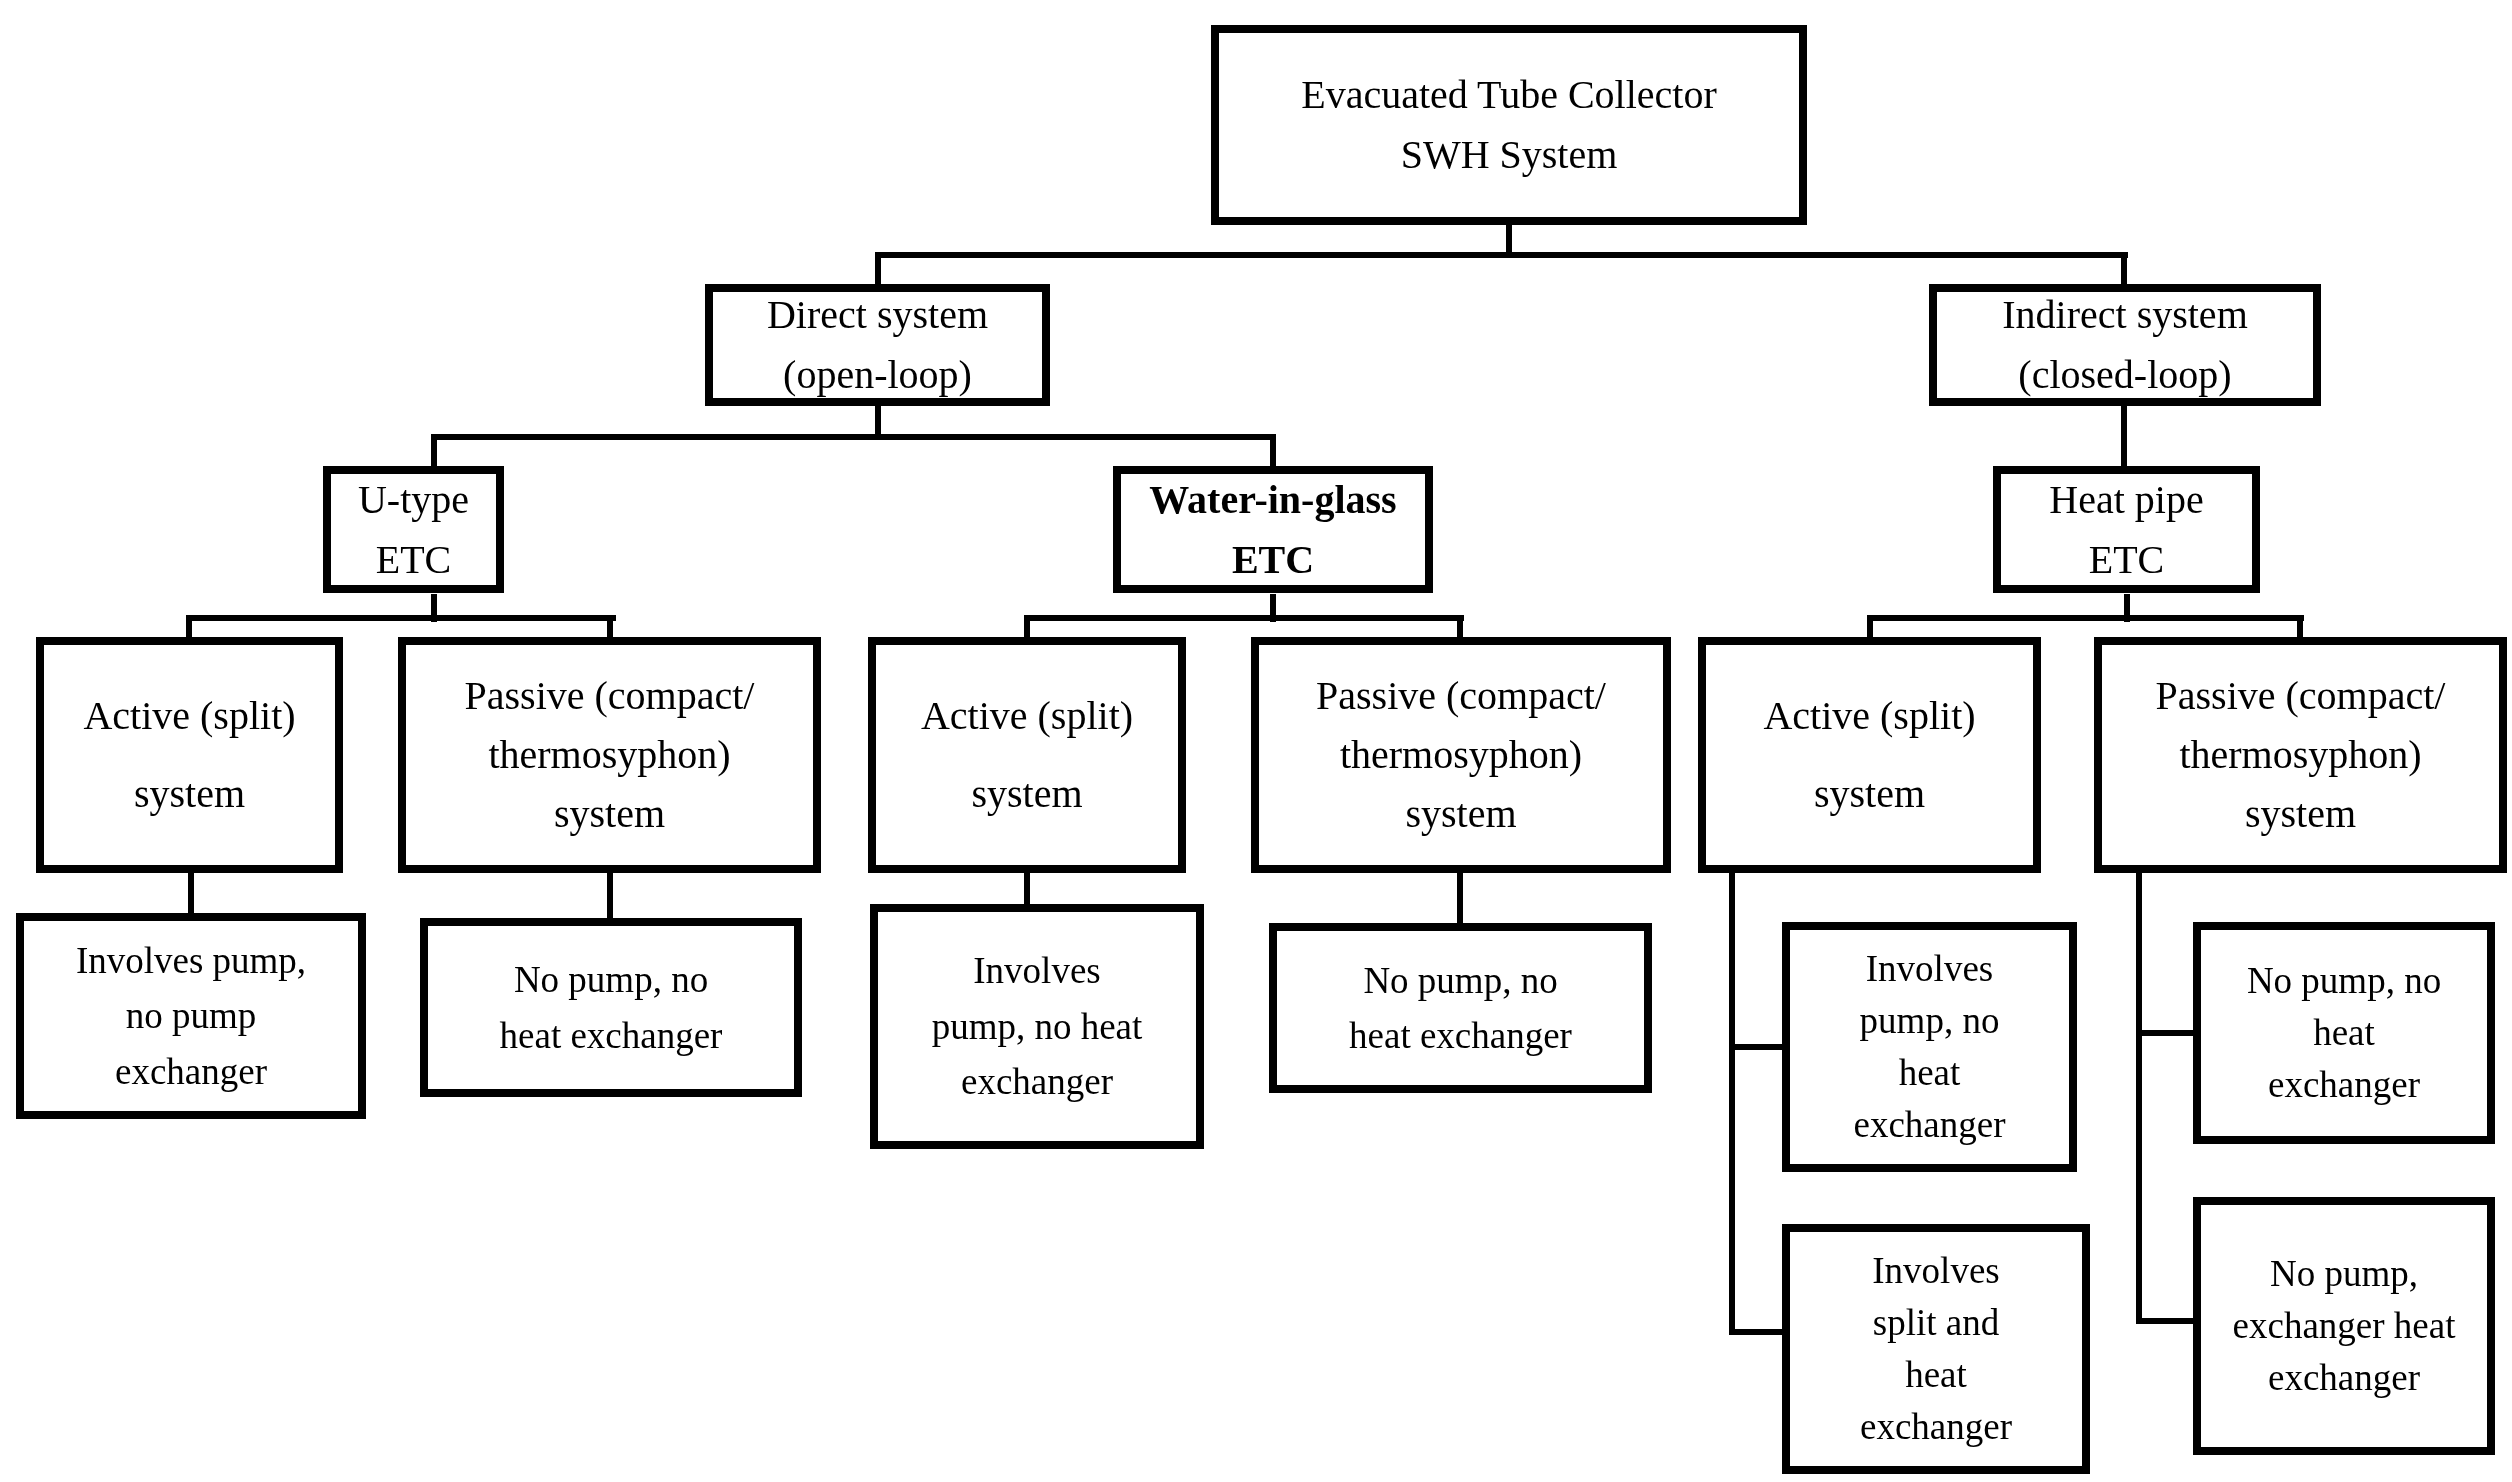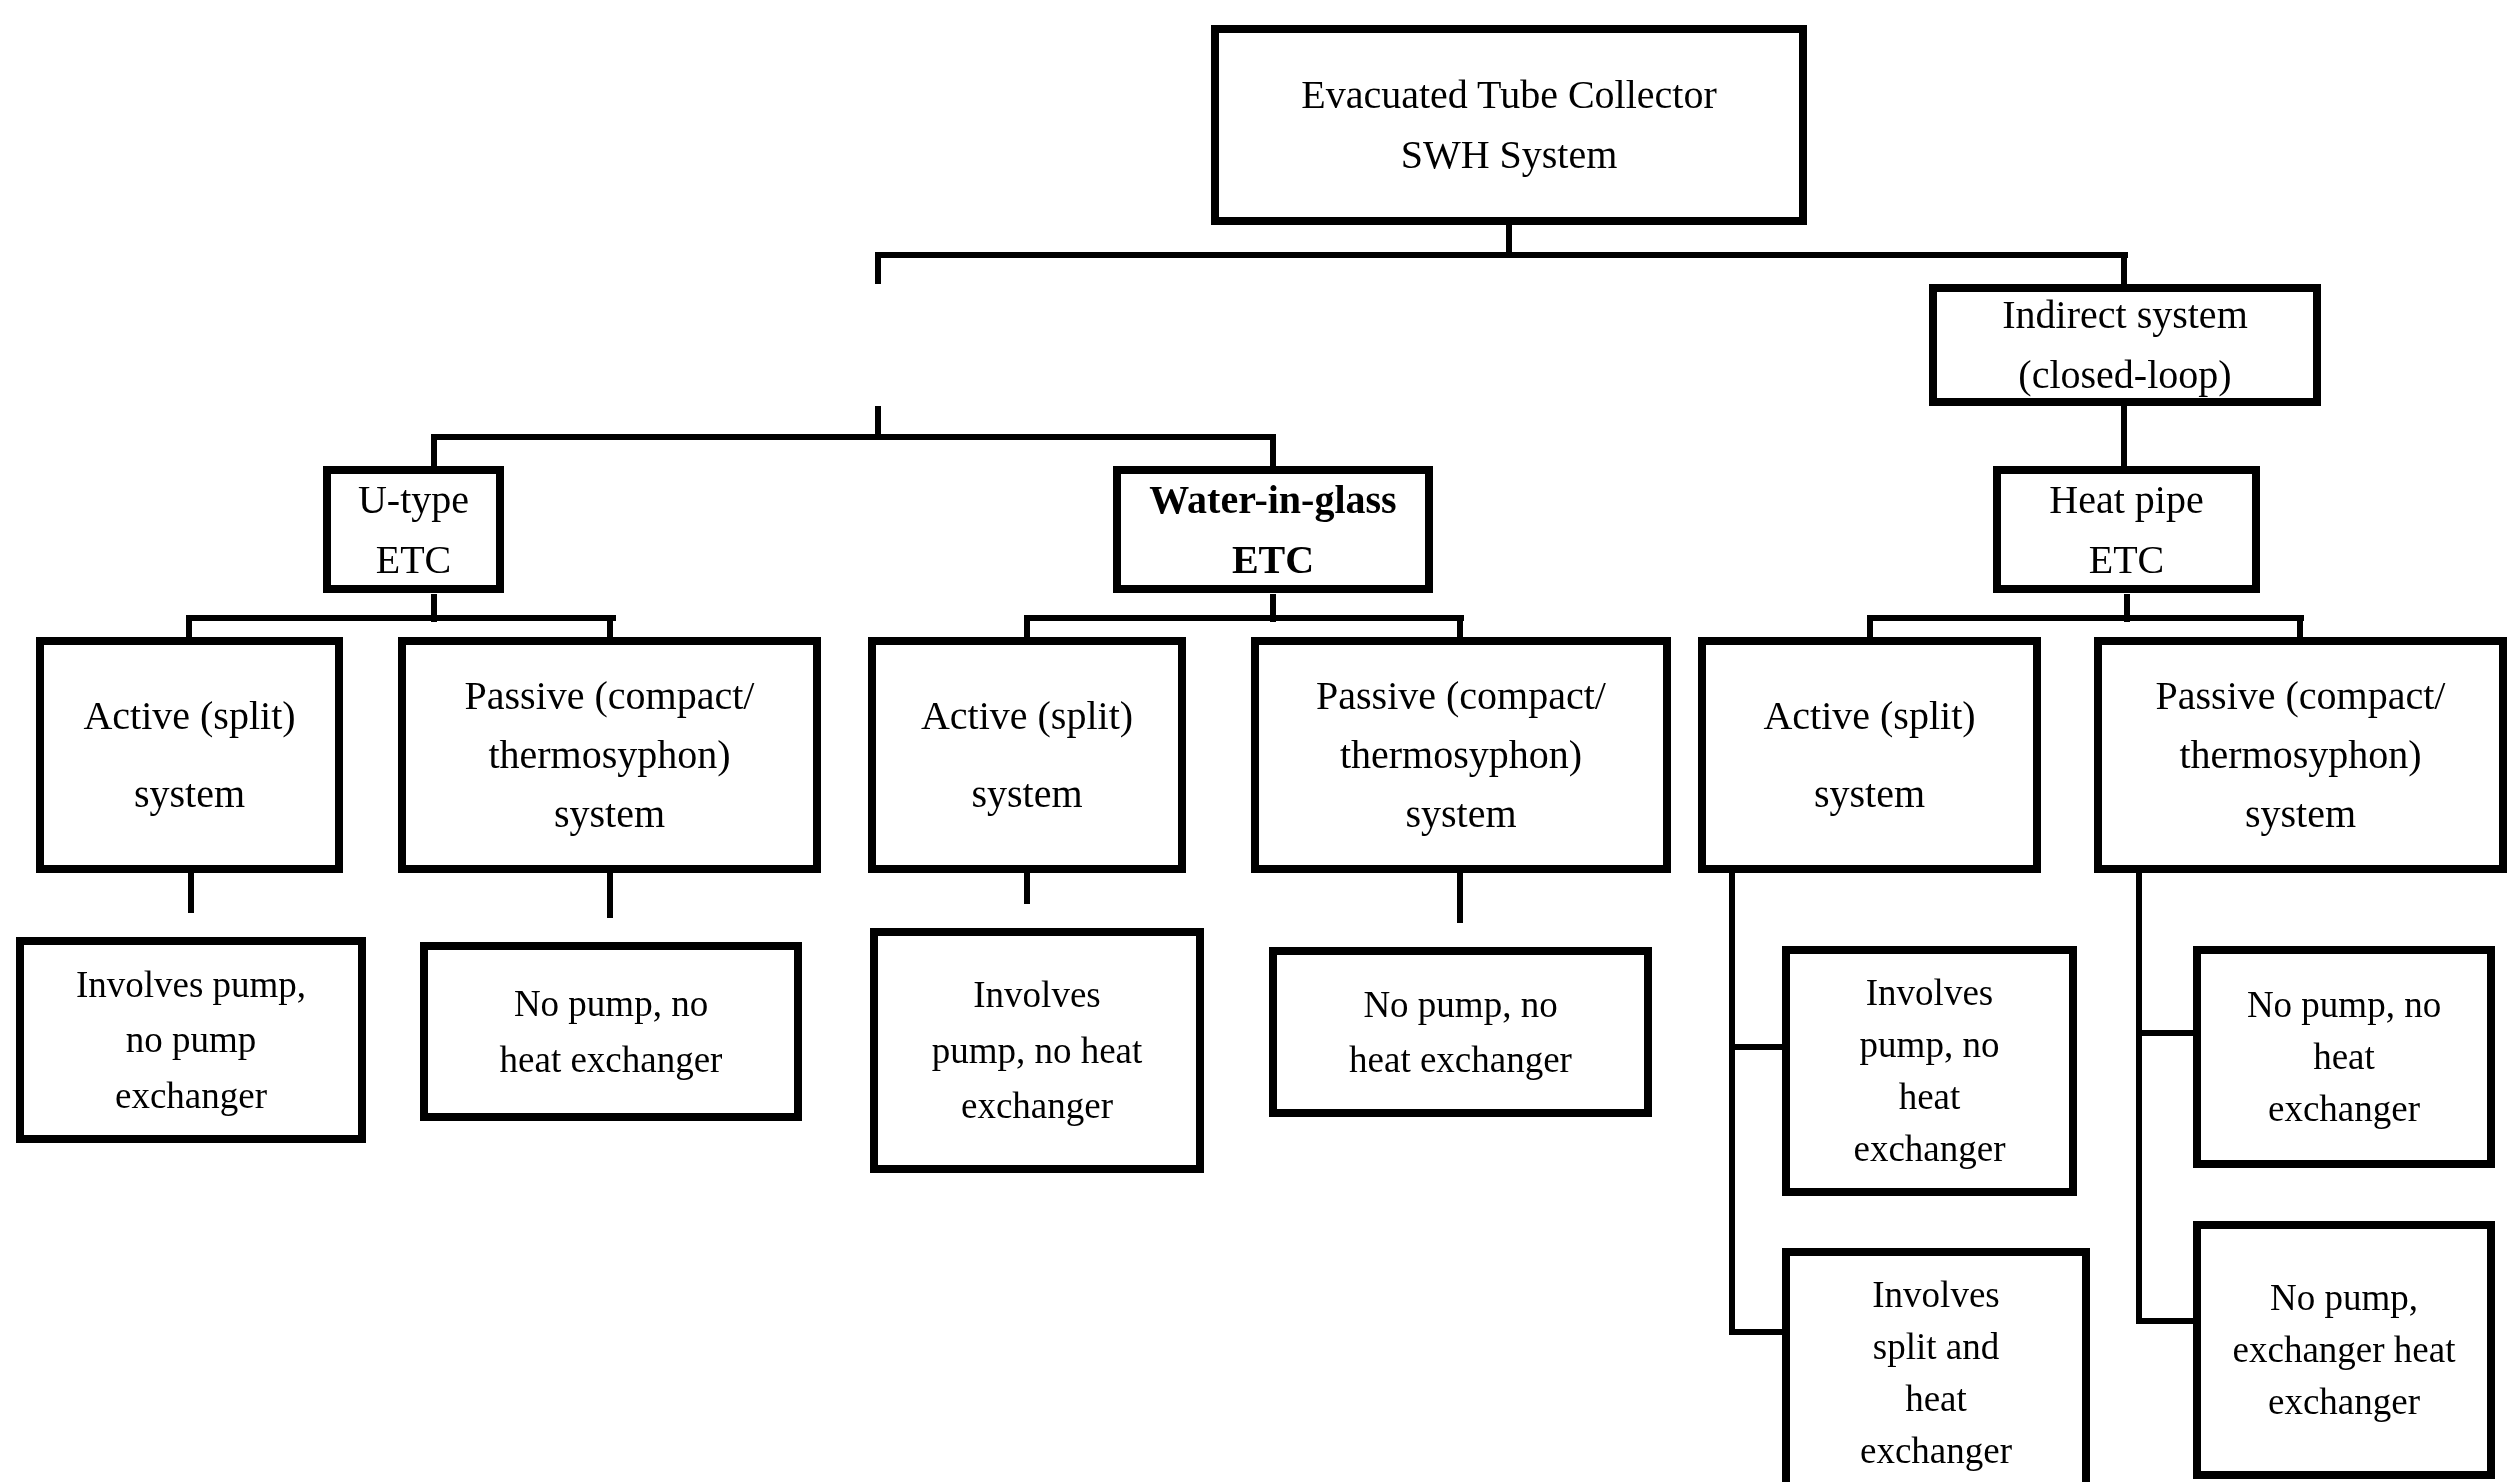--- a/index.html
+++ b/index.html
@@ -41,38 +41,41 @@
     white-space: nowrap;
   }
   .node.spread {
     justify-content: space-evenly;
     padding: 16px 0;
     line-height: 1.2;
   }
   .node.leaf {
     font-size: 37px;
     line-height: 1.5;
-    margin-top: 24px;
   }
   .conn {
     position: absolute;
     background: #000000;
     z-index: 1;
   }
 </style>
 </head>
 <body>
 
 <div class="canvas">
 
   <div class="node" style="left:1211px; top:25px; width:596px; height:200px;">
     <span class="line">Evacuated Tube Collector</span>
     <span class="line">SWH System</span>
   </div>
 
+  <div class="node" style="left:705px; top:284px; width:345px; height:122px;">
+    <span class="line">Direct system</span>
+    <span class="line">(open-loop)</span>
+  </div>
   <div class="node" style="left:1929px; top:284px; width:392px; height:122px;text-align:center;">
     <span class="line">Indirect system</span>
     <span class="line">(closed-loop)</span>
   </div>
 
   <div class="node" style="left:323px; top:466px; width:181px; height:127px;">
     <span class="line">U-type</span>
     <span class="line">ETC</span>
   </div>
   <div class="node" style="left:1113px; top:466px; width:320px; height:127px;font-weight:bold;">

